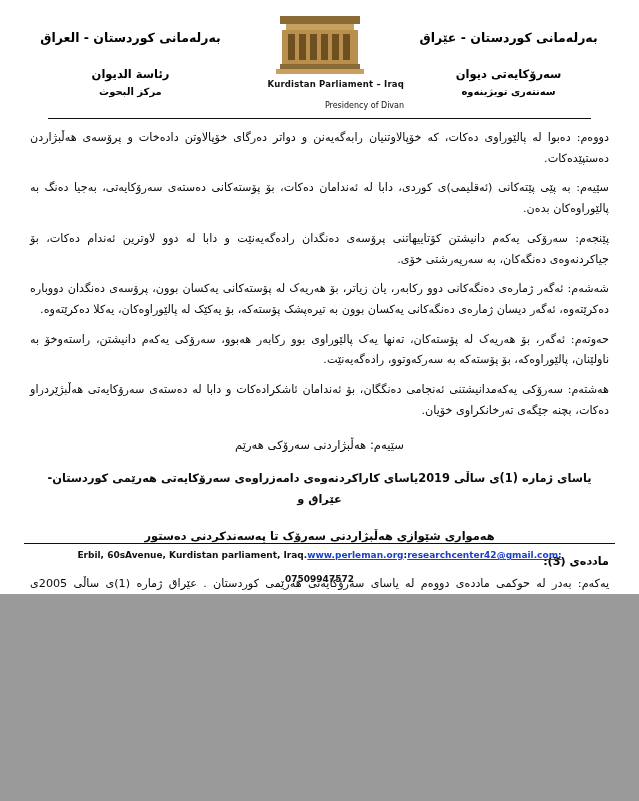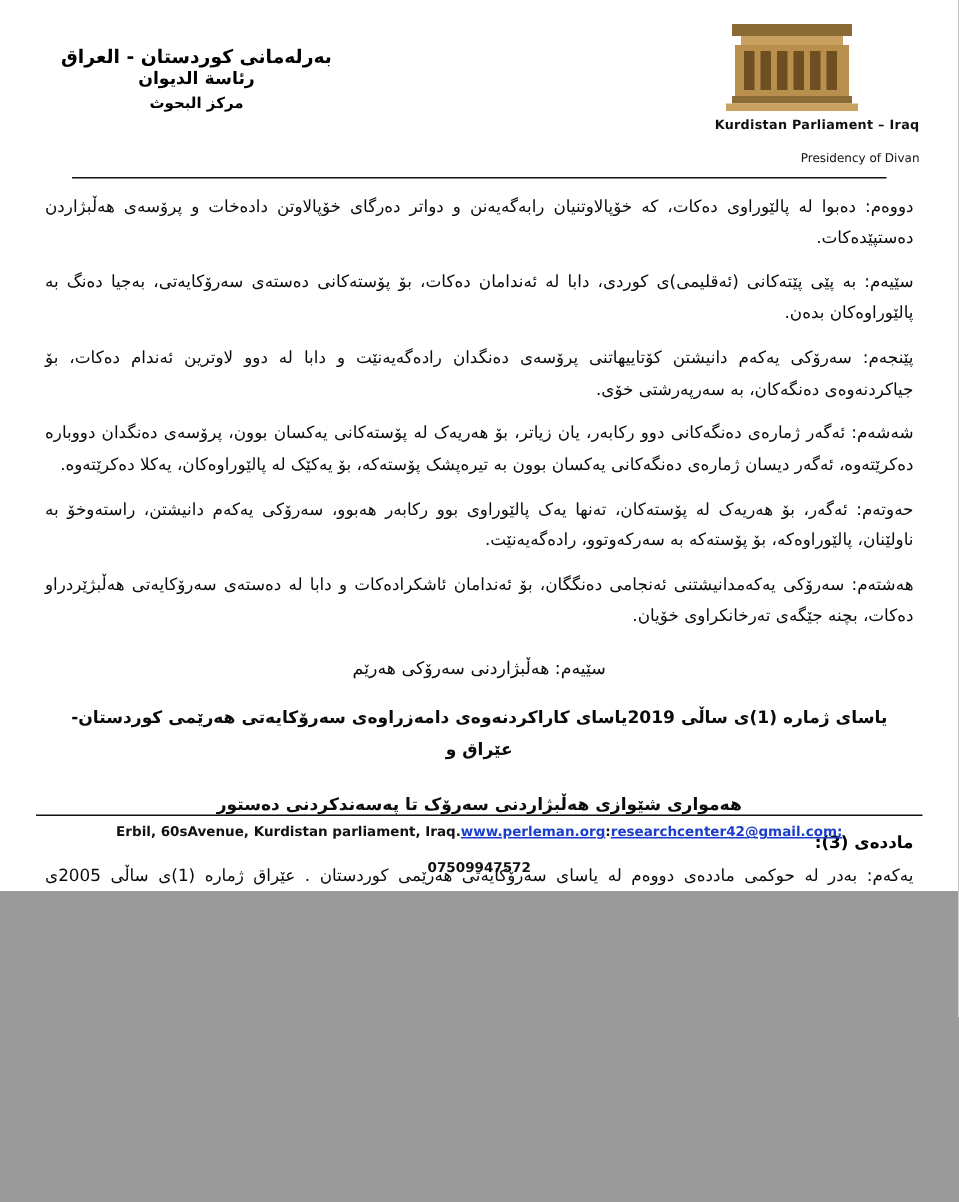--- a/index.html
+++ b/index.html
@@ -34,21 +34,21 @@
   .hdr-side {
     width: 210px;
     text-align: center;
     direction: rtl;
     font-family: "DejaVu Sans", sans-serif;
     font-weight: bold;
     color: #000;
     padding-top: 16px;
   }
   .hdr-side .l1 { font-size: 12.5px; letter-spacing: 0px; }
-  .hdr-side .l2 { font-size: 11.5px; margin-top: 0; }
+  .hdr-side .l2 { font-size: 11.5px; margin-top: 22px; }
   .hdr-side .l3 { font-size: 10px; margin-top: 5px; }
   .hdr-center {
     width: 170px;
     text-align: right;
   }
   .logo {
     width: 88px;
     height: 62px;
     margin: 0 auto;
     position: relative;
@@ -166,20 +166,25 @@
             <rect x="56" y="20" width="7" height="26" fill="#6d4f22"></rect>
             <rect x="67" y="20" width="7" height="26" fill="#6d4f22"></rect>
             <rect x="4" y="50" width="80" height="5" fill="#8a6a35"></rect>
             <rect x="0" y="55" width="88" height="5" fill="#c8a060"></rect>
           </svg>
         </div>
         <div class="cap1">Kurdistan Parliament – Iraq</div>
         <div class="cap2">Presidency of Divan</div>
       </div>
 
+      <div class="hdr-side">
+        <div class="l1">بەرلەمانی کوردستان - عێراق</div>
+        <div class="l2">سەرۆکایەتی دیوان</div>
+        <div class="l3">سەنتەری تویژینەوە</div>
+      </div>
 
     </div>
     <hr class="hdr-rule">
   </div>
 
   <div class="content">
     <p class="para">دووەم: دەبوا لە پالێوراوی دەکات، کە خۆپالاوتنیان رابەگەیەنن و دواتر دەرگای خۆپالاوتن دادەخات و پرۆسەی هەڵبژاردن دەستپێدەکات.</p>
     <p class="para">سێیەم: بە پێی پێتەکانی (ئەقلیمی)ی کوردی، دابا لە ئەندامان دەکات، بۆ پۆستەکانی دەستەی سەرۆکایەتی، بەجیا دەنگ بە پالێوراوەکان بدەن.</p>
     <p class="para">پێنجەم: سەرۆکی یەکەم دانیشتن کۆتاییهاتنی پرۆسەی دەنگدان رادەگەیەنێت و دابا لە دوو لاوترین ئەندام دەکات، بۆ جیاکردنەوەی دەنگەکان، بە سەرپەرشتی خۆی.</p>
     <p class="para">شەشەم: ئەگەر ژمارەی دەنگەکانی دوو رکابەر، یان زیاتر، بۆ هەریەک لە پۆستەکانی یەکسان بوون، پرۆسەی دەنگدان دووبارە دەکرێتەوە، ئەگەر دیسان ژمارەی دەنگەکانی یەکسان بوون بە تیرەپشک پۆستەکە، بۆ یەکێک لە پالێوراوەکان، یەکلا دەکرێتەوە.</p>

